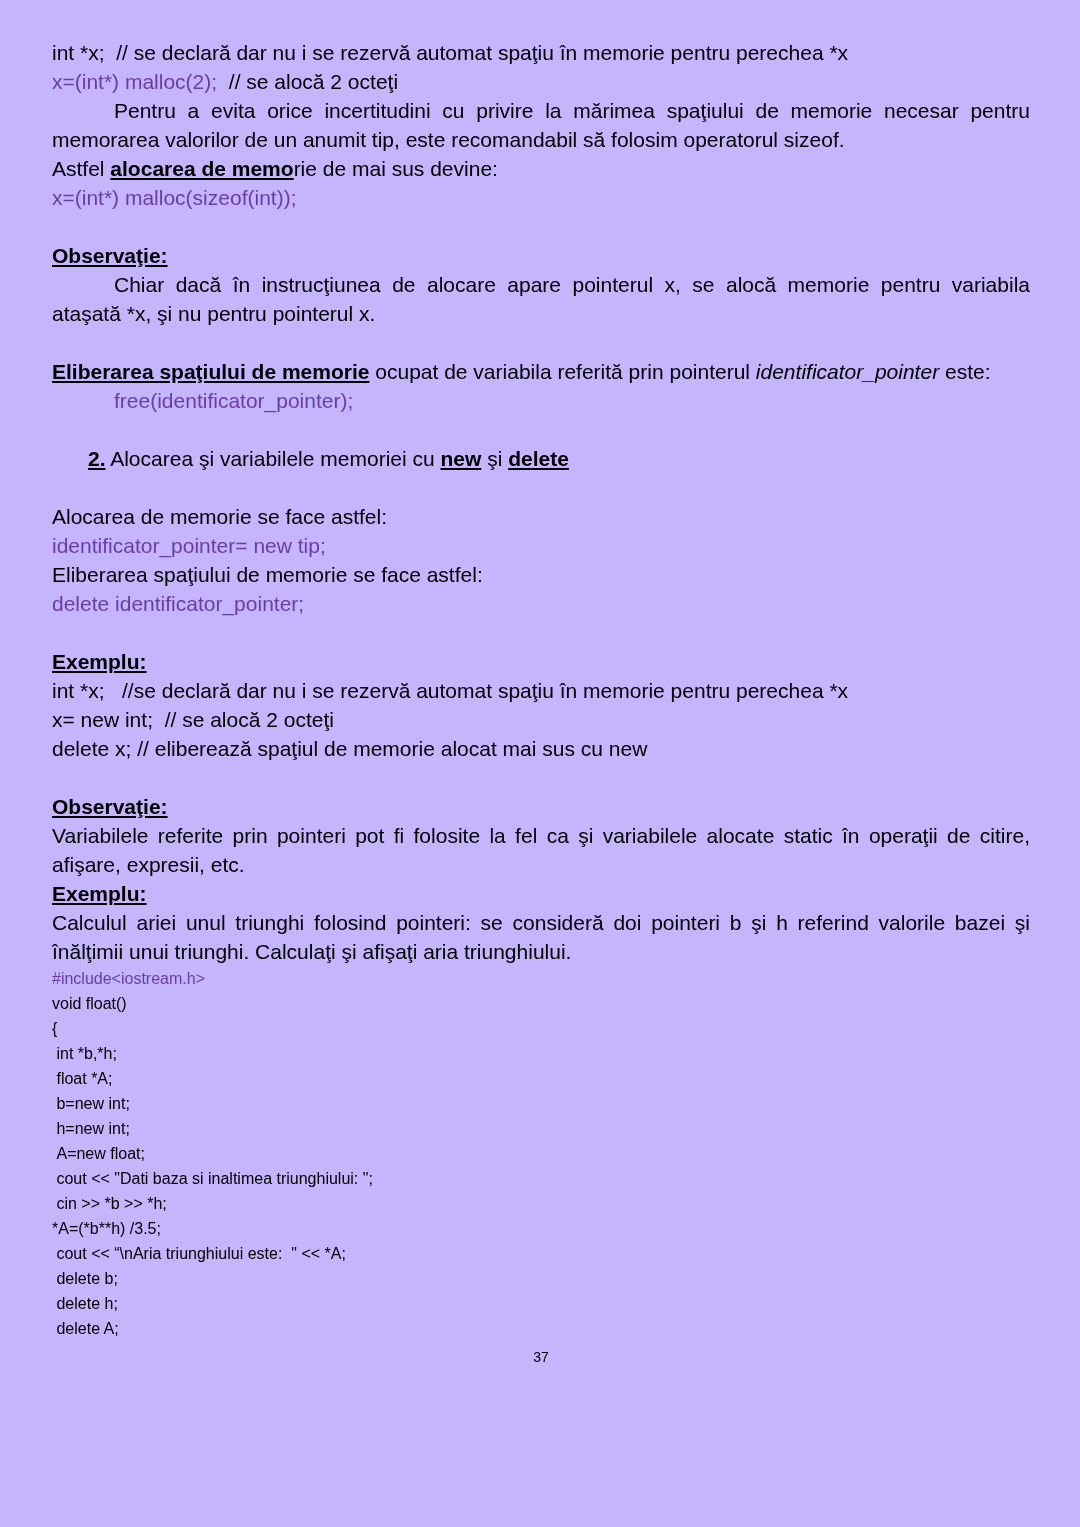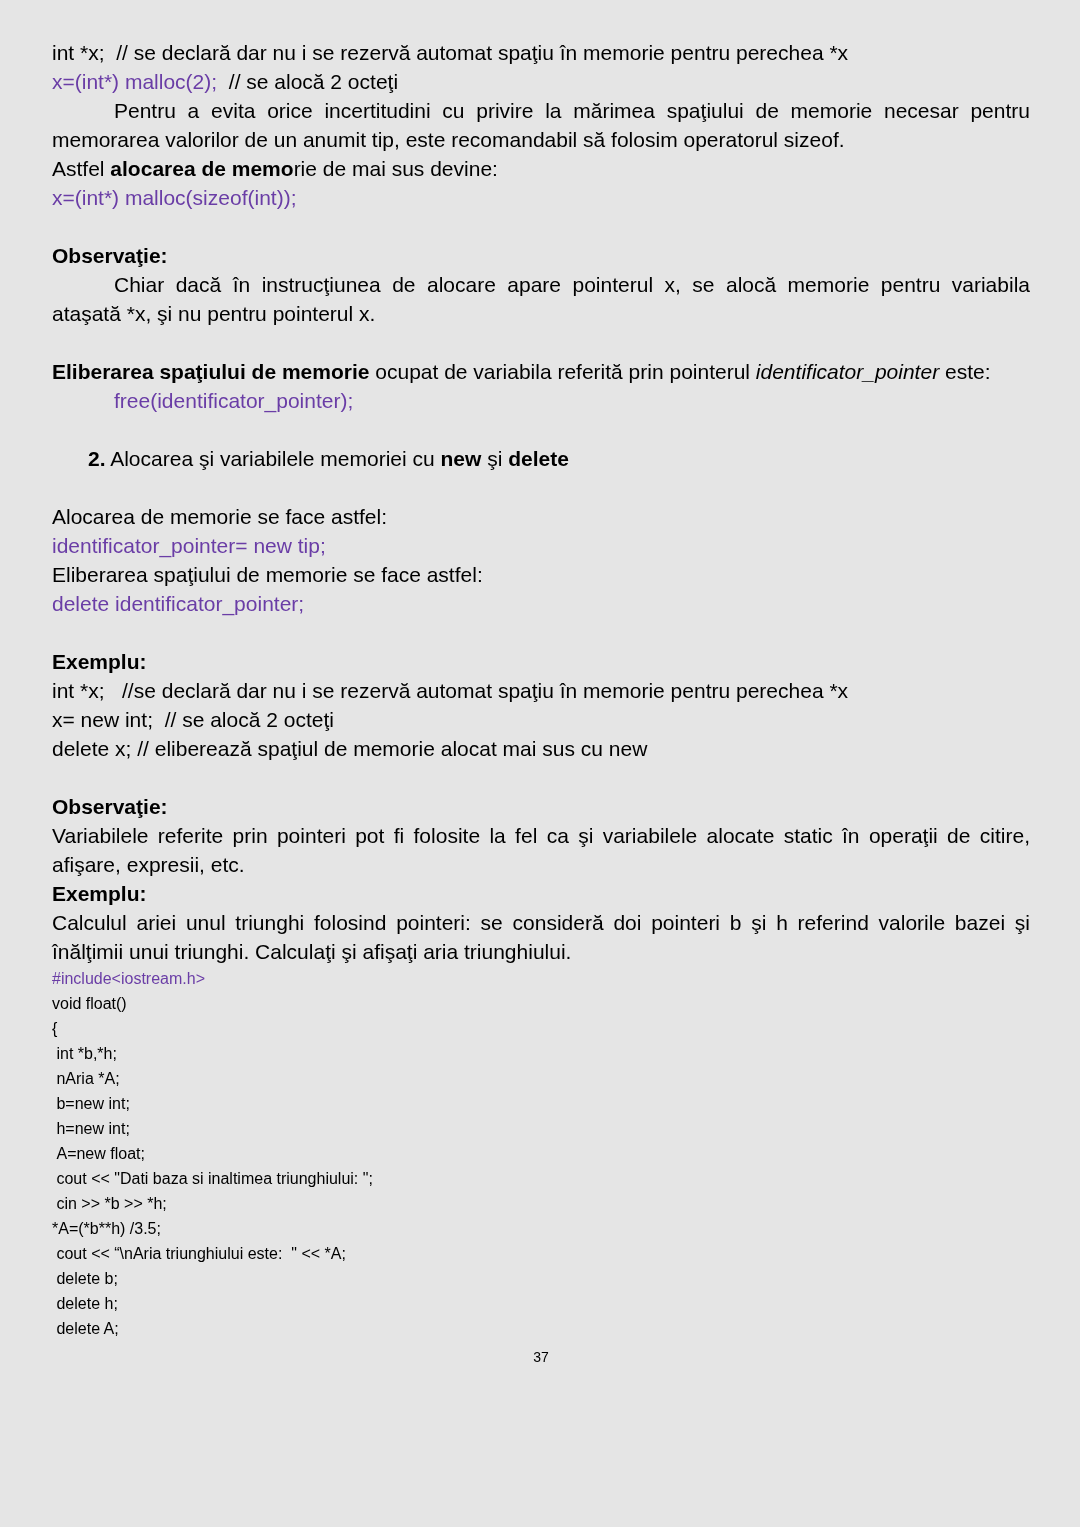--- a/index.html
+++ b/index.html
@@ -3,27 +3,27 @@
 <meta charset="utf-8">
 <style>
   * { margin: 0; padding: 0; box-sizing: border-box; }
   html, body { background: #ffffff; }
   body {
     width: 1080px; height: 1527px;
     font-family: "Liberation Sans", "DejaVu Sans", sans-serif;
     color: var(--body-text, #000000);
     overflow: hidden;
   }
-  .page { width: 1080px; height: 1527px; padding: 38px 50px 0 52px; position: relative; background:#e5e5e5; }
+  .page { width: 1080px; height: 1527px; padding: 38px 50px 0 52px; position: relative; background:#c4b5fd; }
   .line, .para { font-size: 21px; line-height: 29px; }
   .para { text-align: justify; }
   .ind  { text-indent: 62px; }
   .pre  { white-space: pre-wrap; }
   .sp   { height: 29px; }
-  .b    { font-weight: bold; }
+  .b    { font-weight: bold; text-decoration: underline; }
   .i    { font-style: italic; }
   .purple { color: var(--code-purple, #6a3da6); }
   .ml36 { margin-left: 36px; }
   .pl62 { padding-left: 62px; }
   .codeline { font-size: 16px; line-height: 25px; white-space: pre-wrap; }
   .pagenum { text-align: center; font-size: 14px; margin-top: 8px; }
 </style>
 </head>
 <body>
 
@@ -78,21 +78,21 @@
 
   <p class="line b"><span>Exemplu:</span></p>
 
   <p class="para"><span>Calculul ariei unul triunghi folosind pointeri: se consideră doi pointeri b şi h referind valorile bazei şi înălţimii unui triunghi. Calculaţi şi afişaţi aria triunghiului.</span></p>
 
   <div>
     <div class="codeline purple">#include&lt;iostream.h&gt;</div>
     <div class="codeline">void float()</div>
     <div class="codeline">{</div>
     <div class="codeline"> int *b,*h;</div>
-    <div class="codeline"> nAria *A;</div>
+    <div class="codeline"> float *A;</div>
     <div class="codeline"> b=new int;</div>
     <div class="codeline"> h=new int;</div>
     <div class="codeline"> A=new float;</div>
     <div class="codeline"> cout &lt;&lt; "Dati baza si inaltimea triunghiului: ";</div>
     <div class="codeline"> cin &gt;&gt; *b &gt;&gt; *h;</div>
     <div class="codeline">*A=(*b**h) /3.5;</div>
     <div class="codeline"> cout &lt;&lt; “\nAria triunghiului este:  " &lt;&lt; *A;</div>
     <div class="codeline"> delete b;</div>
     <div class="codeline"> delete h;</div>
     <div class="codeline"> delete A;</div>

